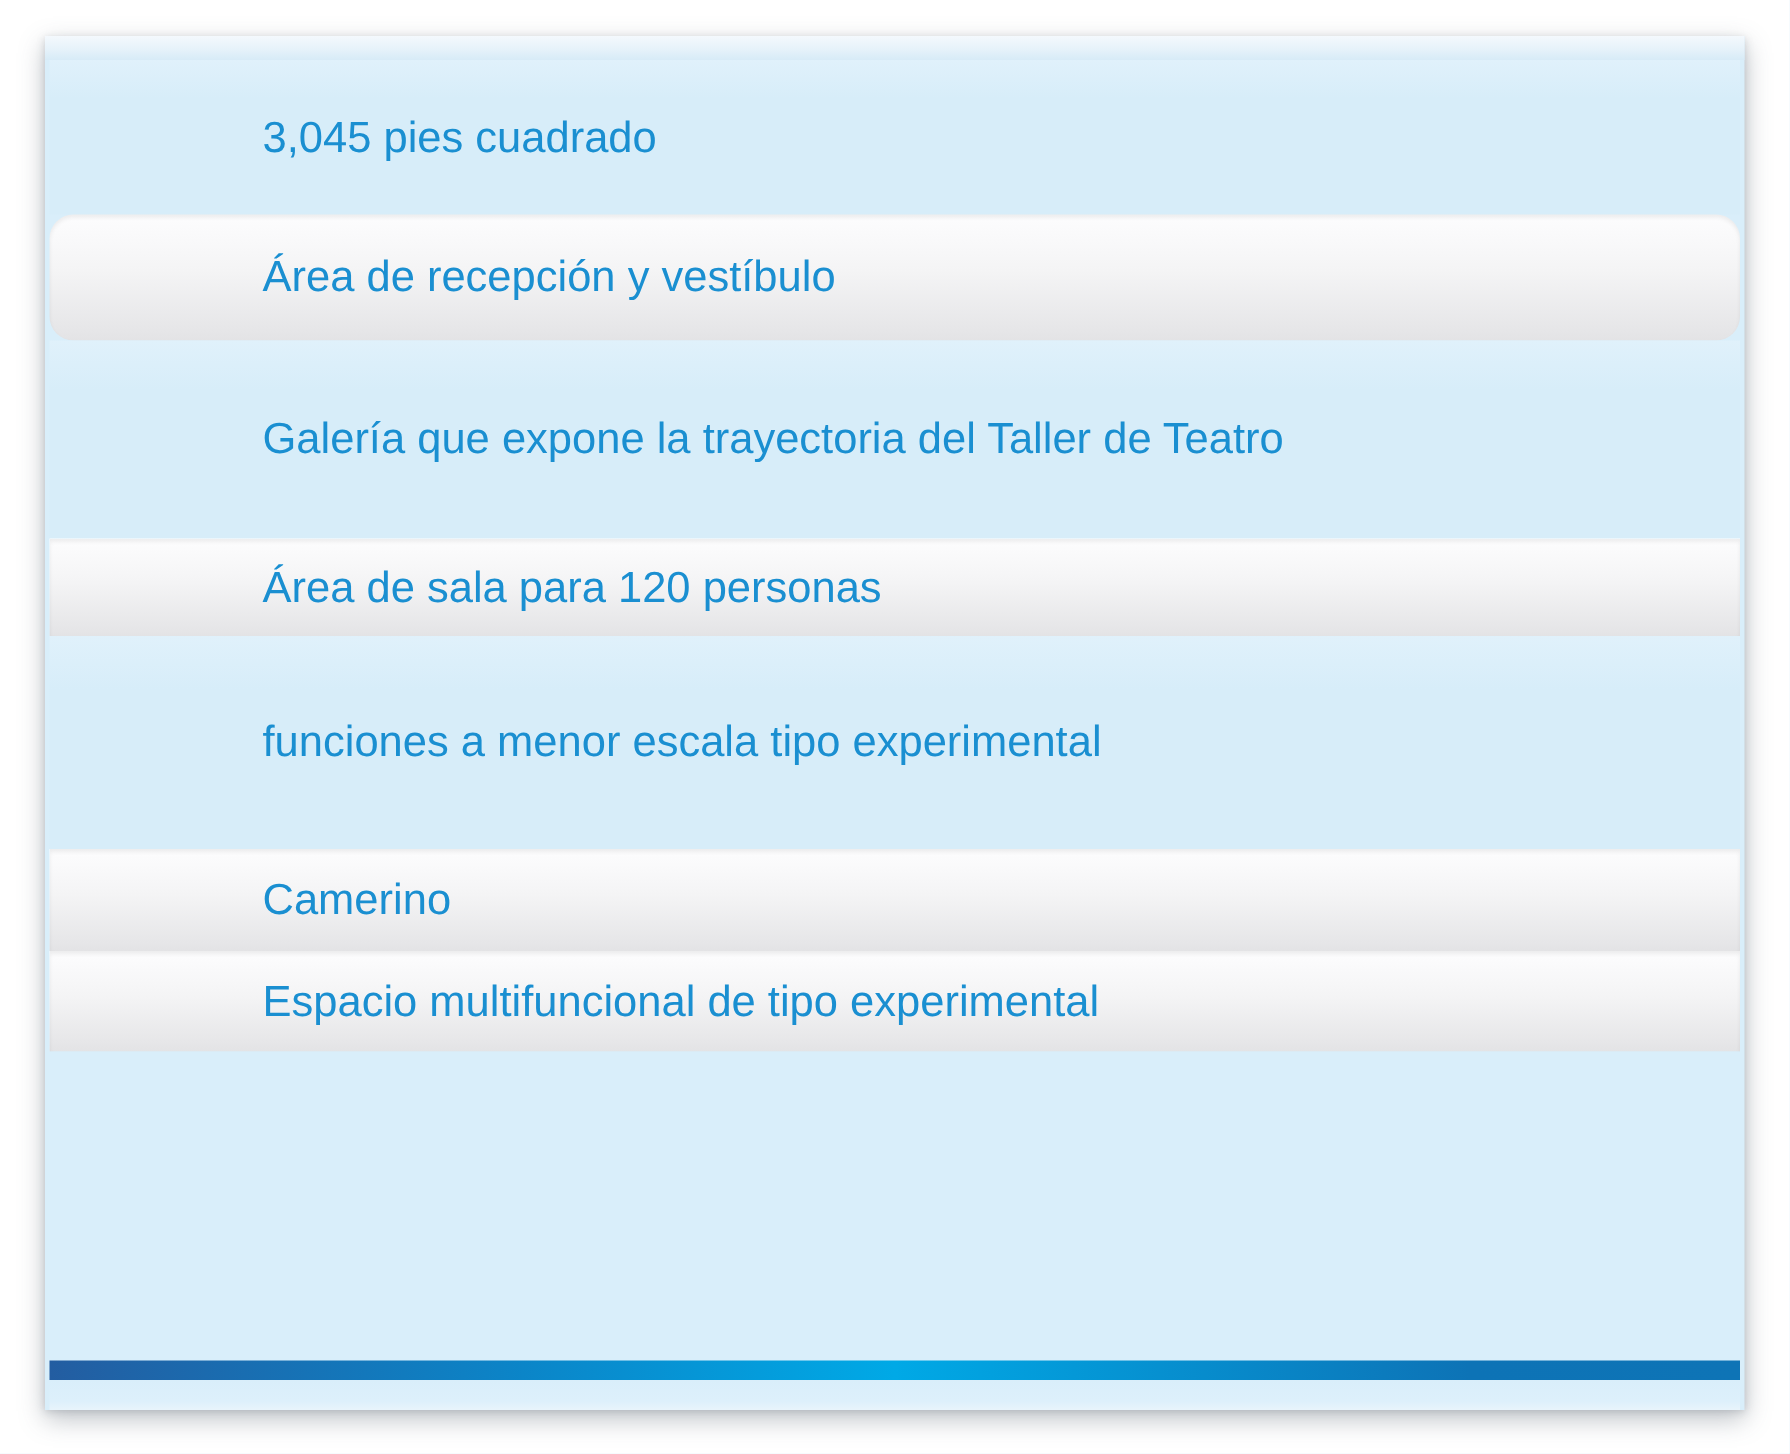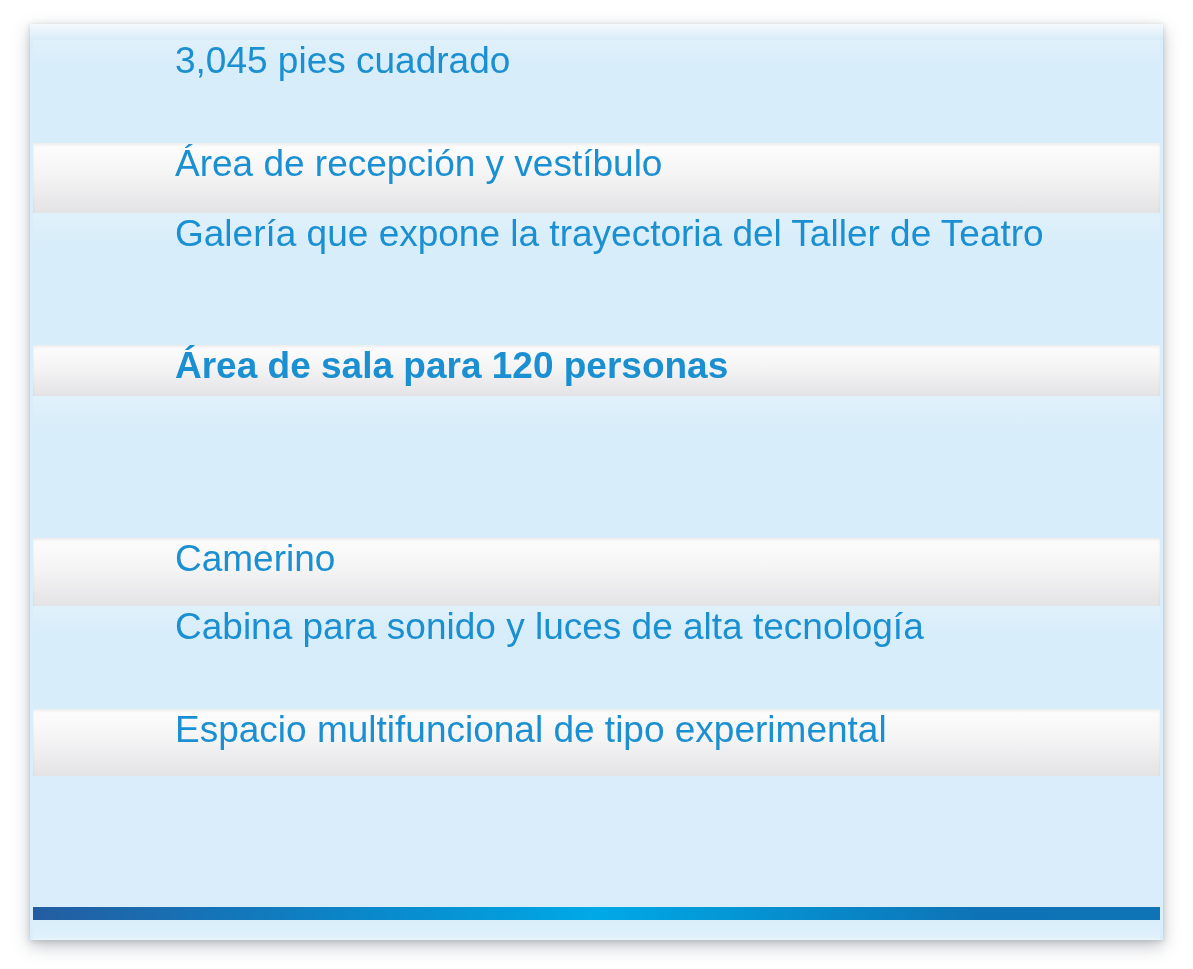--- a/index.html
+++ b/index.html
@@ -41,37 +41,37 @@
   .header-title {
     color: #ffffff;
     font-size: 30px;
     font-weight: bold;
     letter-spacing: 1px;
   }
   .row {
     flex: 0 0 auto;
     display: flex;
     flex-direction: column;
-    justify-content: flex-start;
+    justify-content: center;
     padding-left: 142px;
-    font-size: 37px;
+    font-size: 29px;
     color: #1a8fd1;
     line-height: 42px;
   }
   .row-blue {
     background: linear-gradient(180deg, #e0f1fb 0%, #d7edf9 25%, #d7edf9 100%);
   }
   .row-white {
     background: linear-gradient(180deg, #fdfdfe 0%, #f4f4f5 45%, #e6e6e8 92%, #e3e3e5 100%);
     box-shadow: inset 0 2px 3px rgba(0,0,0,0.07);
   }
   .r1 { height: 103px; }
-  .r2 { height: 70px; }
+  .r2 { height: 84px; border-radius: 16px; }
   .r3 { height: 132px; }
-  .r4 { height: 51px; font-weight: bold; }
+  .r4 { height: 65px; }
   .r5 { height: 142px; }
   .r6 { height: 68px; }
   .r7 { height: 103px; }
   .r8 { height: 67px; }
   .bottom-spacer {
     flex: 1 1 auto;
     background: #d9eefa;
   }
   .bottom-bar {
     flex: 0 0 auto;
@@ -101,29 +101,27 @@
 
   <div class="row row-blue r3">
     <span>Galería que expone la trayectoria del Taller de Teatro</span>
   </div>
 
   <div class="row row-white r4">
     <span>Área de sala para 120 personas</span>
   </div>
 
   <div class="row row-blue r5">
+    <span>funciones a menor escala tipo experimental</span>
   </div>
 
   <div class="row row-white r6">
     <span>Camerino</span>
   </div>
 
-  <div class="row row-blue r7">
-    <span>Cabina para sonido y luces de alta tecnología</span>
-  </div>
 
   <div class="row row-white r8">
     <span>Espacio multifuncional de tipo experimental</span>
   </div>
 
   <div class="bottom-spacer"></div>
   <div class="bottom-bar"></div>
   <div class="bottom-edge"></div>
 </div>
 

